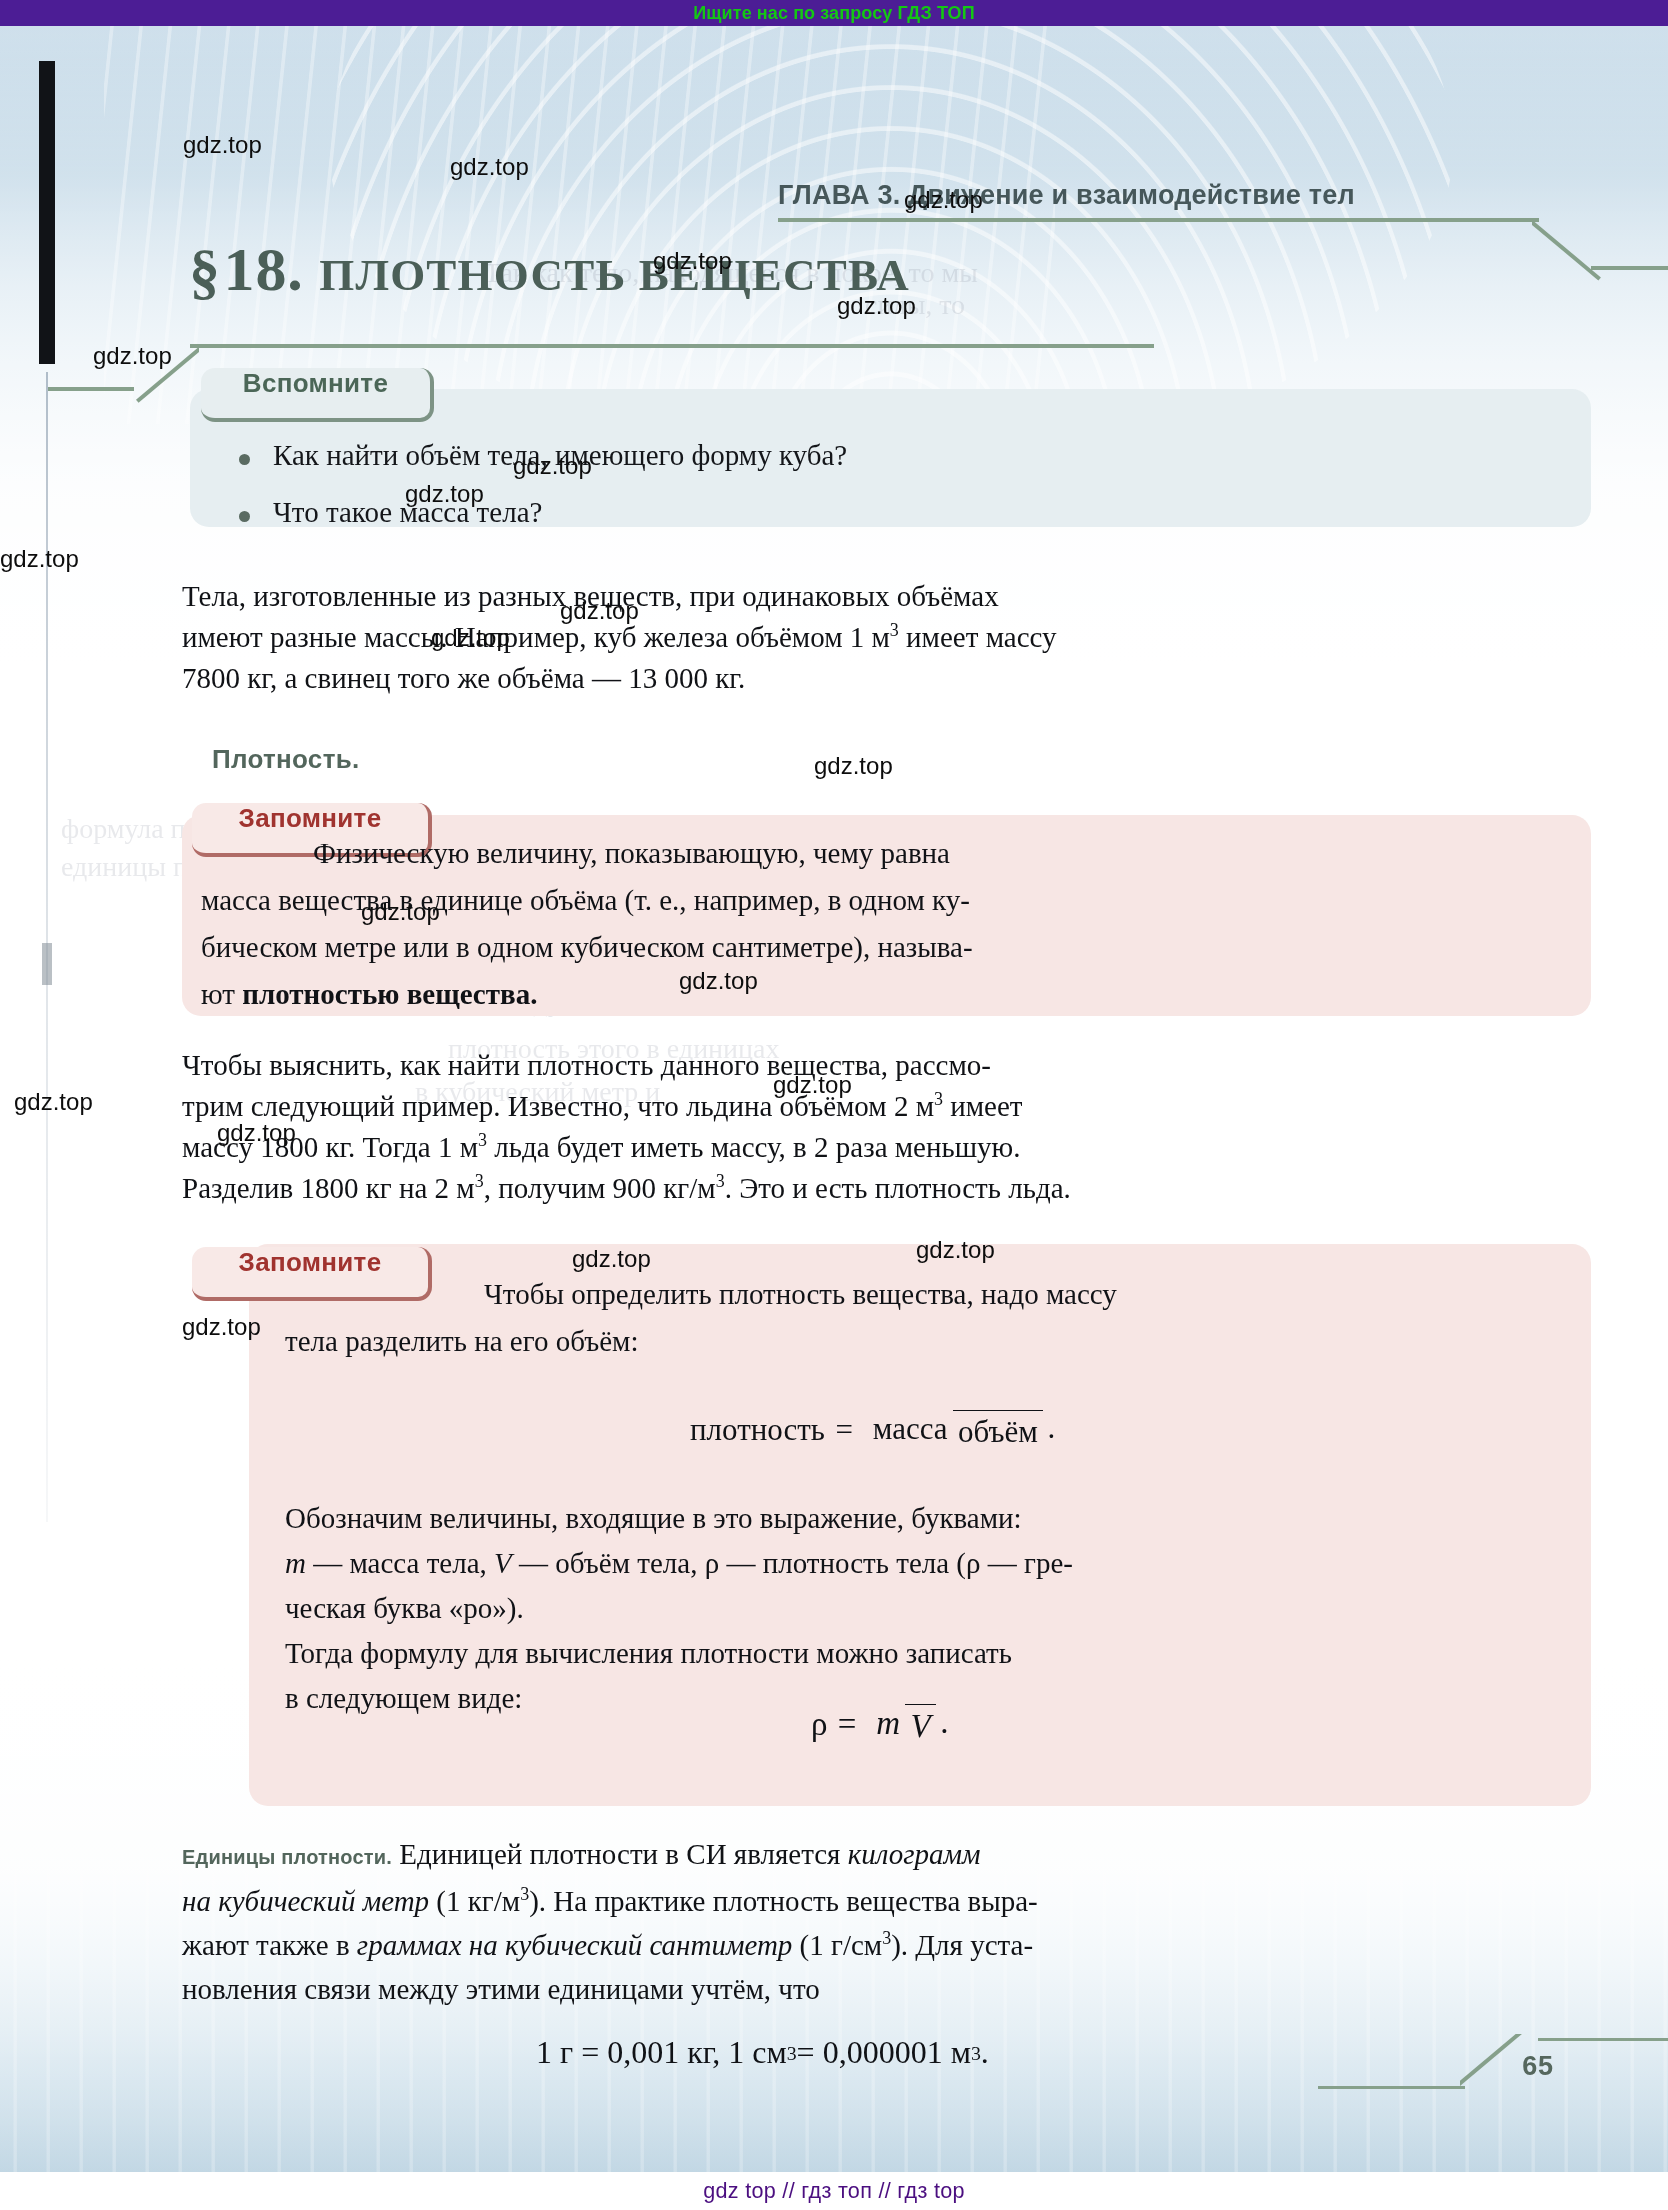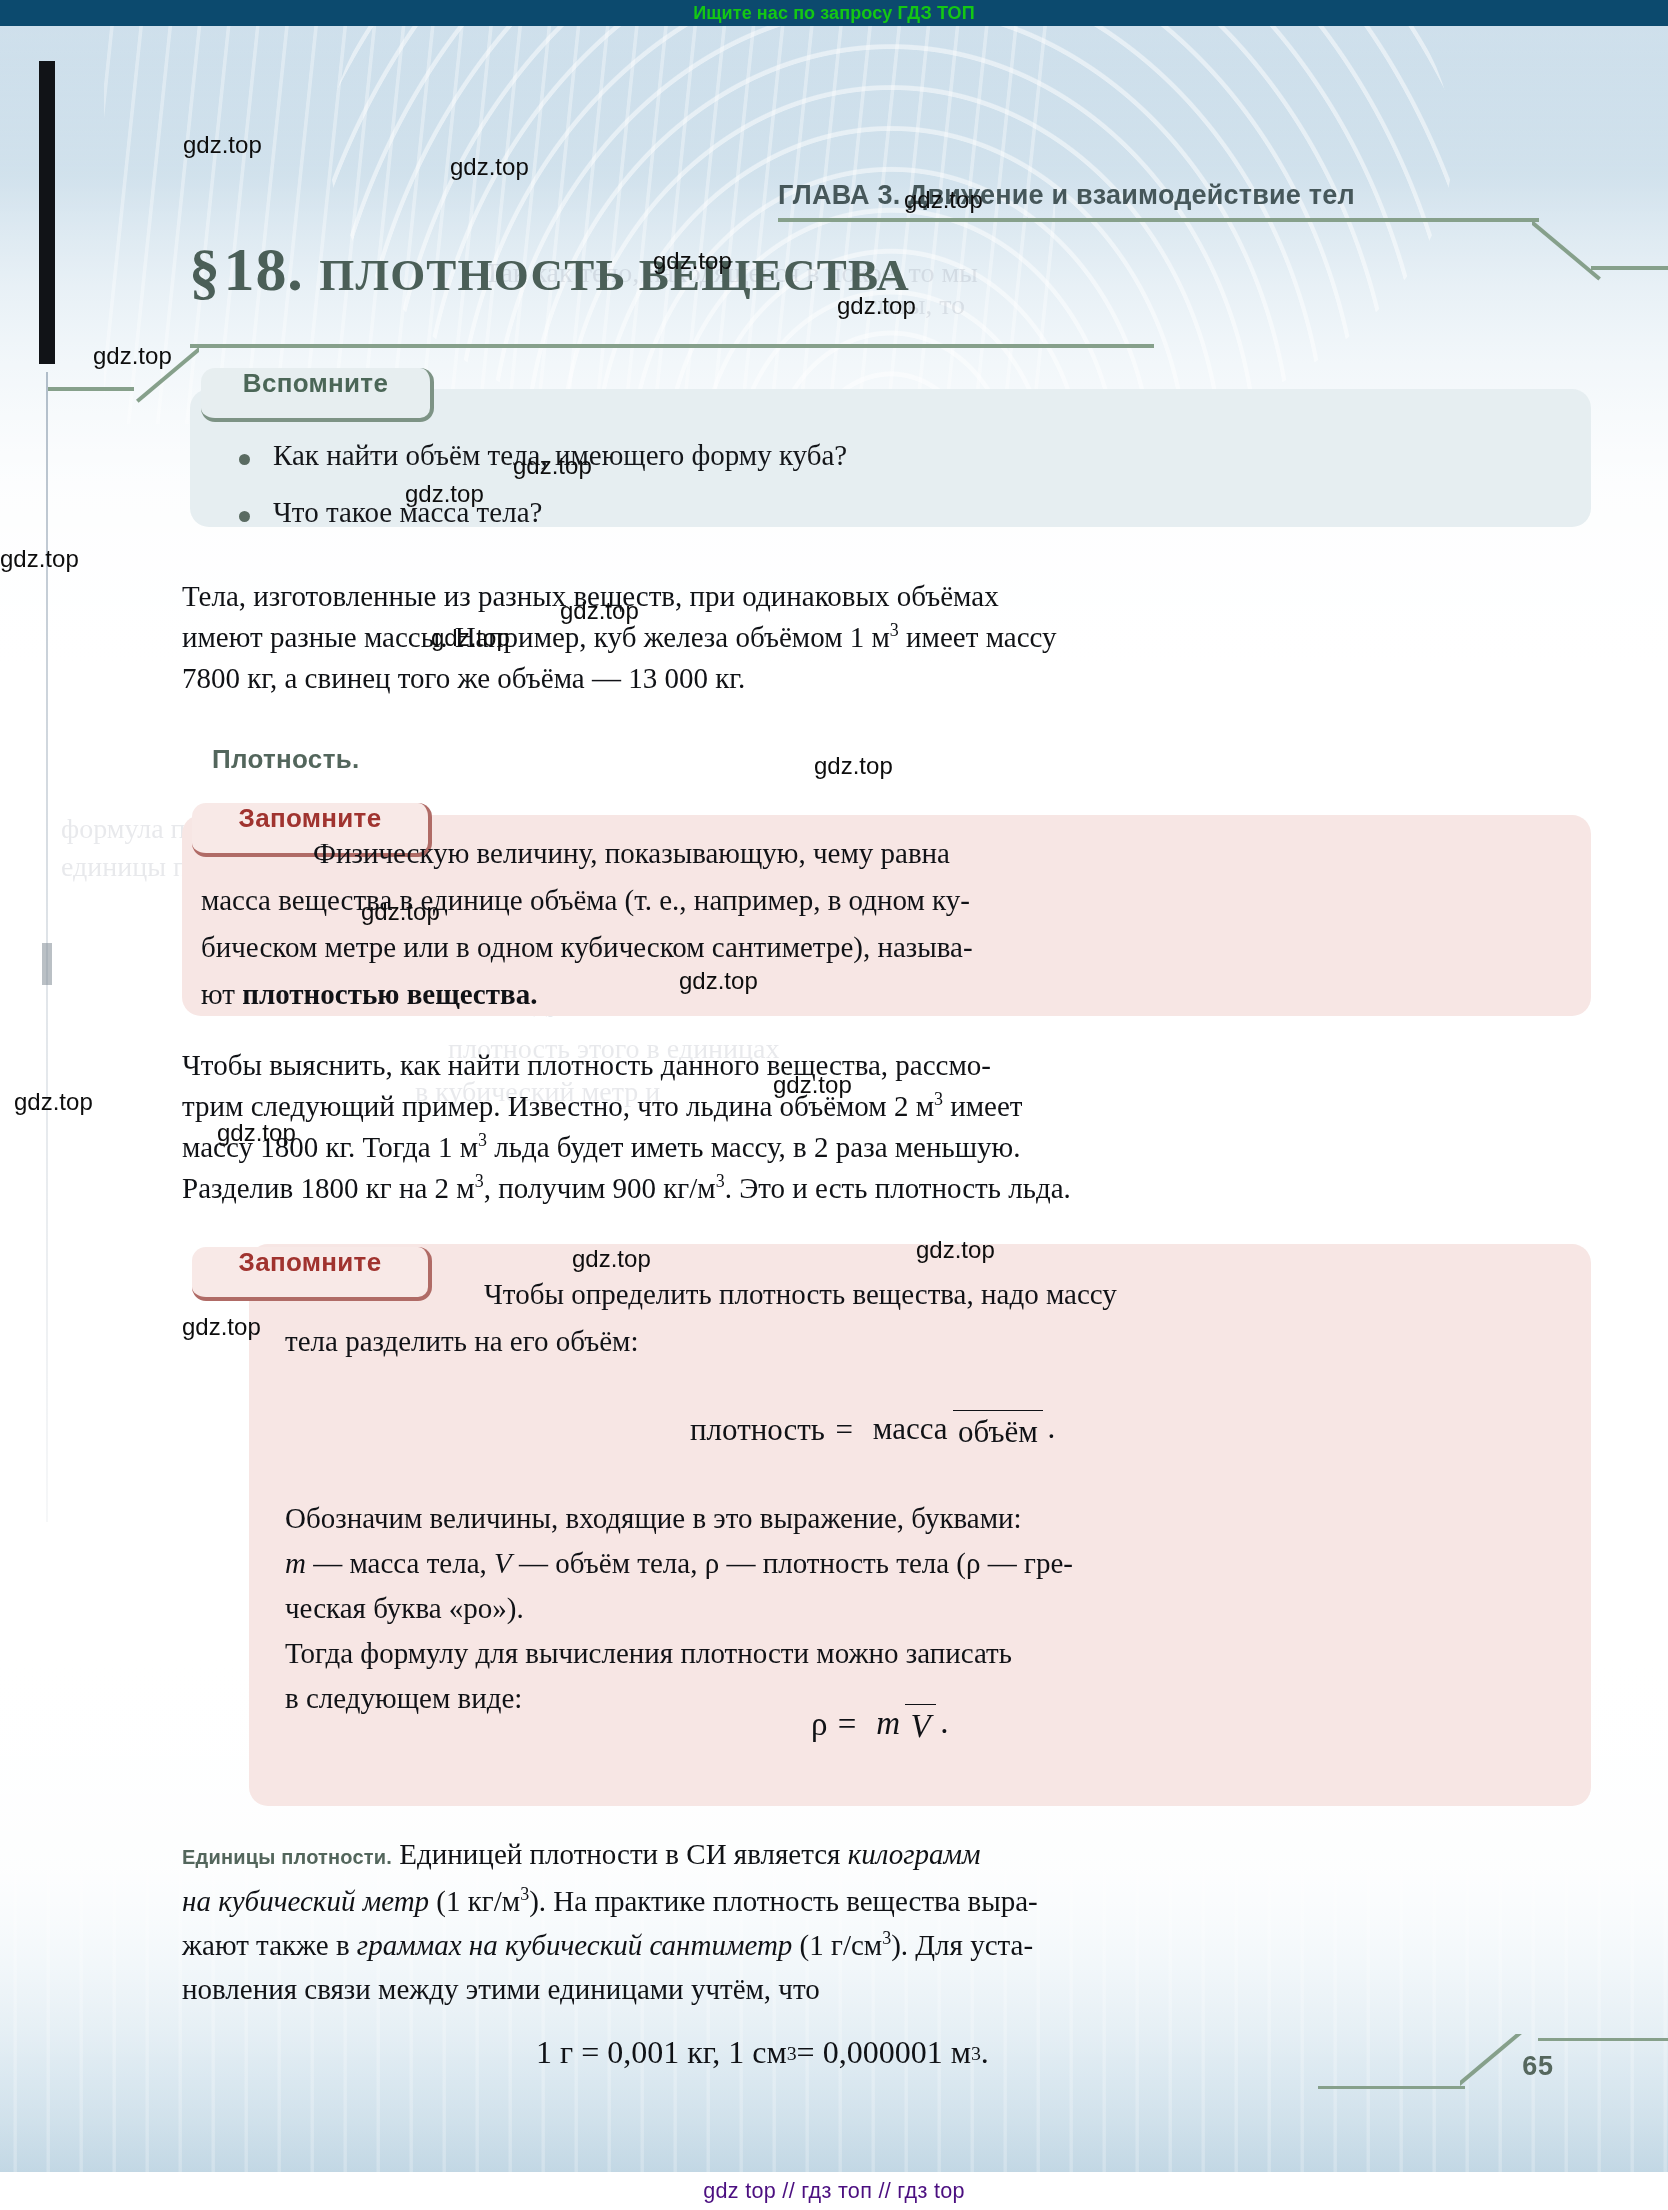--- a/index.html
+++ b/index.html
@@ -18,21 +18,21 @@
     overflow: hidden;
     background: #ffffff;
   }
 
   
   .promo-bar {
     position: absolute;
     top: 0; left: 0;
     width: 1668px;
     height: 26px;
-    background: #0c4a6e;
+    background: #4c1d95;
     text-align: center;
     font-family: "Liberation Sans", sans-serif;
     font-size: 18px;
     font-weight: 700;
     color: #14c814;
     line-height: 26px;
     letter-spacing: 0.1px;
   }
 
   

